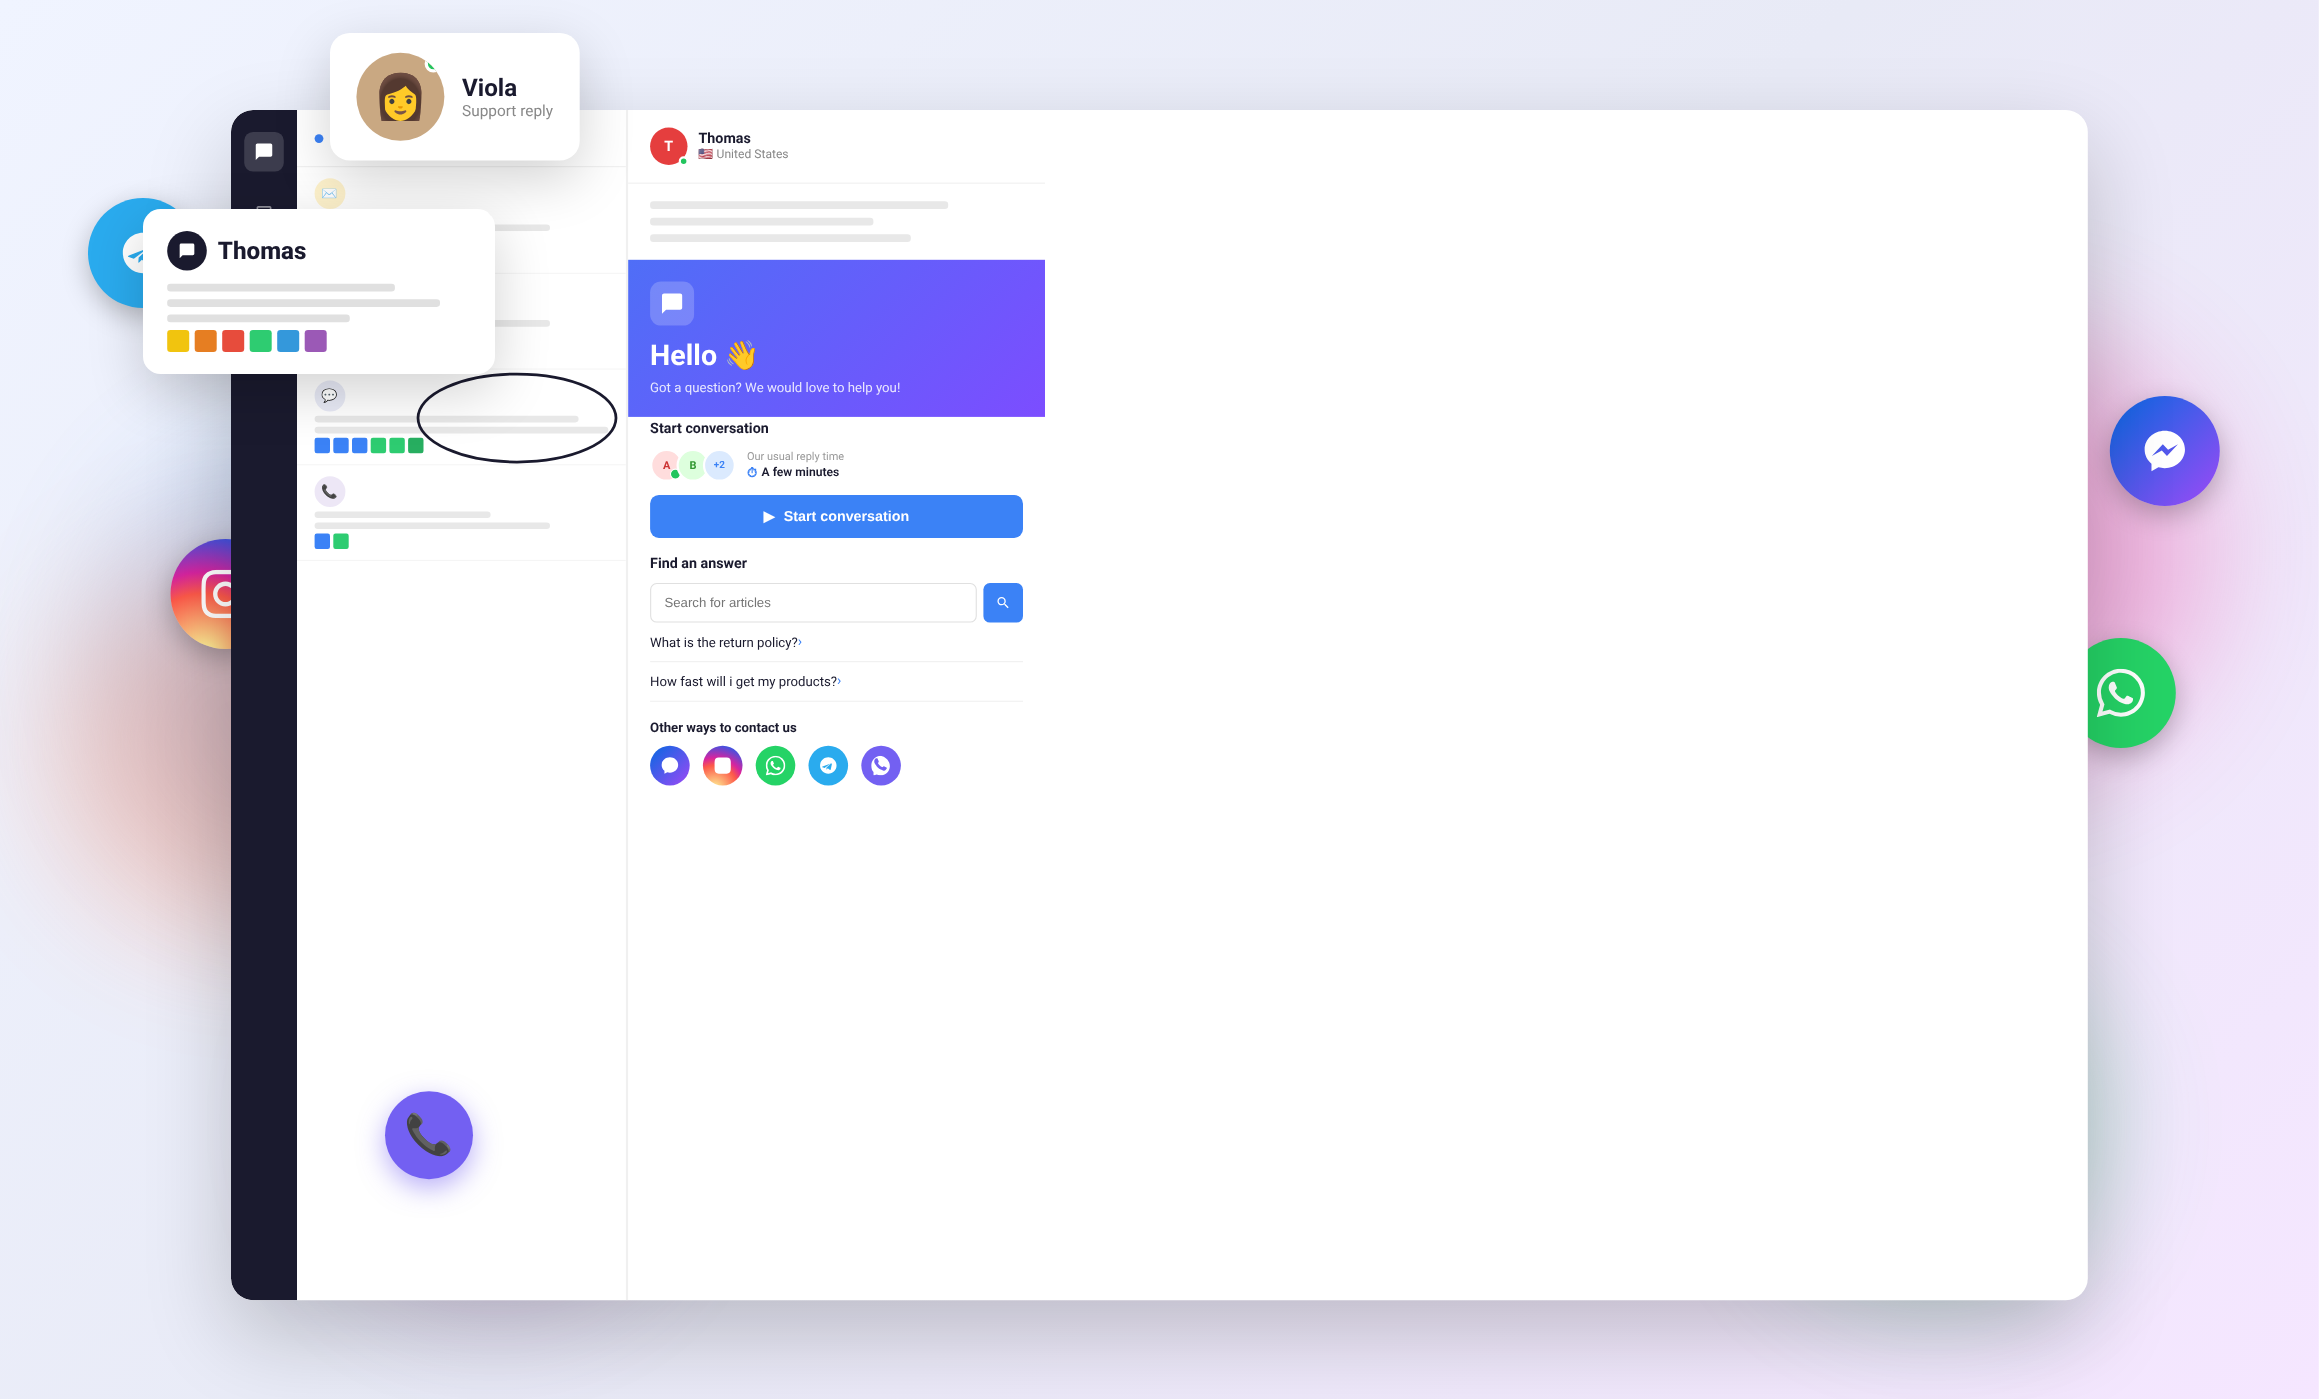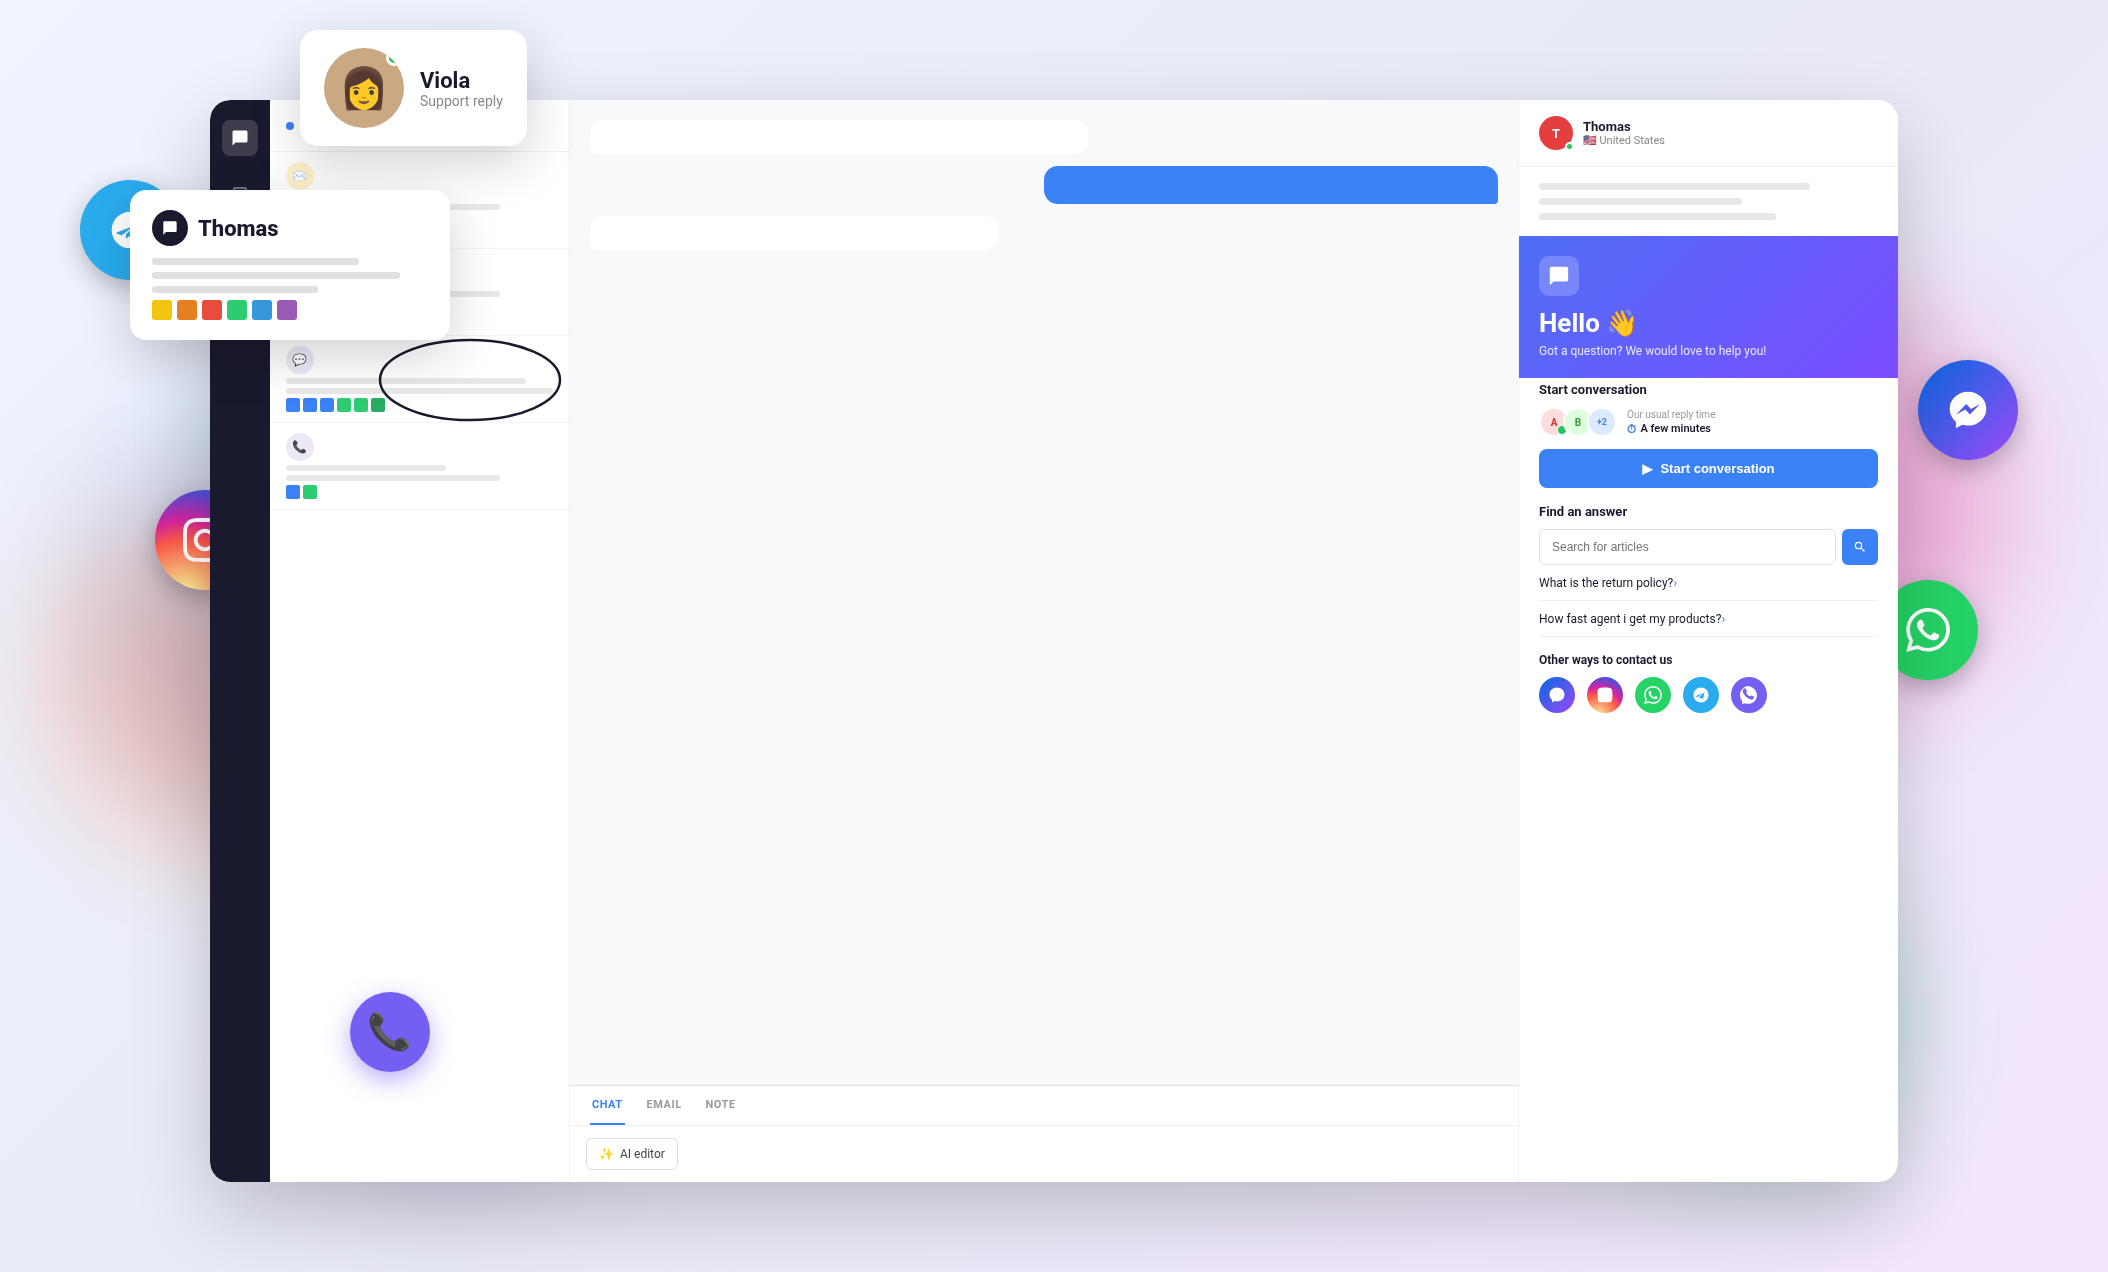--- a/index.html
+++ b/index.html
@@ -618,41 +618,20 @@
         </div>
         <div class="app-item-colors">
           <div class="app-item-color" style="background:#3b82f6;"></div>
           <div class="app-item-color" style="background:#2ecc71;"></div>
         </div>
       </div>
 
     </div>
   </div>
 
-  <div class="app-chat">
-    <div class="app-chat-body">
-
-      <div style="align-self:flex-start; background:white; border-radius:14px 14px 14px 4px; padding:10px 16px; max-width:65%; min-height:34px; width:55%;"></div>
-      <div class="app-bubble-right" style="width:50%;"></div>
-      <div style="align-self:flex-start; background:white; border-radius:14px 14px 14px 4px; padding:10px 16px; max-width:65%; min-height:34px; width:45%;"></div>
-    </div>
-
-    <div class="app-chat-tabs">
-      <div class="app-tab active">CHAT</div>
-      <div class="app-tab">EMAIL</div>
-      <div class="app-tab">NOTE</div>
-    </div>
-
-    <div class="app-chat-input">
-      <div class="app-ai-btn">
-        <span>✨</span>
-        <span>AI editor</span>
-      </div>
-    </div>
-  </div>
 
   <div class="app-right">
 
     <div class="app-right-header">
       <div class="app-customer-avatar">
         <span>T</span>
         <div class="app-customer-dot"></div>
       </div>
       <div>
         <div class="app-customer-name">Thomas</div>
@@ -713,21 +692,21 @@
                   <path d="M15.5 14h-.79l-.28-.27A6.471 6.471 0 0 0 16 9.5 6.5 6.5 0 1 0 9.5 16c1.61 0 3.09-.59 4.23-1.57l.27.28v.79l5 4.99L20.49 19l-4.99-5zm-6 0C7.01 14 5 11.99 5 9.5S7.01 5 9.5 5 14 7.01 14 9.5 11.99 14 9.5 14z"></path>
                 </svg>
             </button>
           </div>
 
           <div class="w-faq-item">
             <span class="w-faq-text">What is the return policy?</span>
             <span class="w-faq-ch">›</span>
           </div>
           <div class="w-faq-item">
-            <span class="w-faq-text">How fast agent i get my products?</span>
+            <span class="w-faq-text">How fast will i get my products?</span>
             <span class="w-faq-ch">›</span>
           </div>
         </div>
 
         <div>
           <div class="w-other-title">Other ways to contact us</div>
           <div class="w-contact-icons">
             <div class="w-contact-icon" style="background:linear-gradient(135deg,#0668E1,#9E49F6);">
               <svg width="18" height="18" viewBox="0 0 24 24" fill="white">
                   <path d="M12 2C6.477 2 2 6.145 2 11.259c0 2.821 1.312 5.34 3.392 7.063v3.678l3.451-1.895A11.3 11.3 0 0012 20.518c5.523 0 10-4.145 10-9.259C22 6.145 17.523 2 12 2z"></path>

